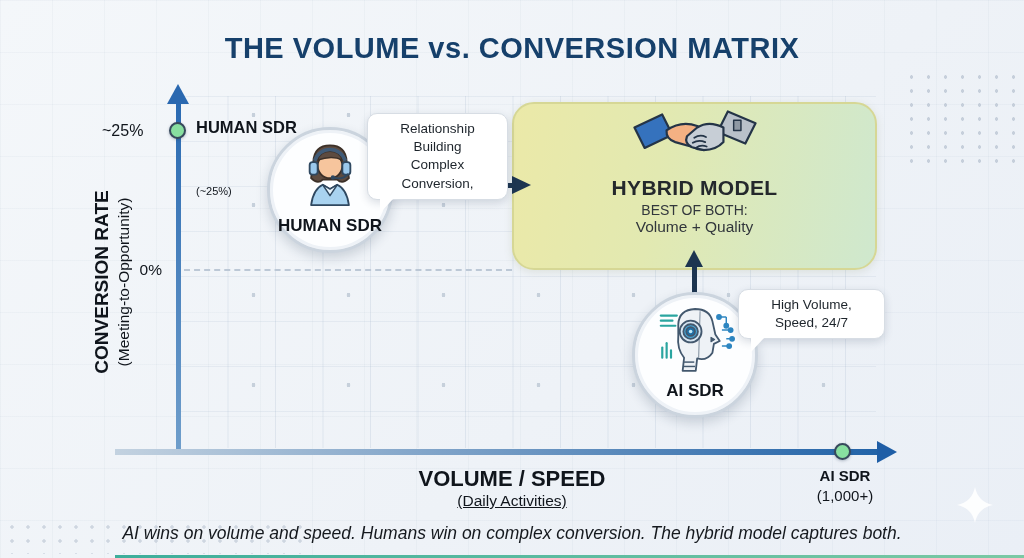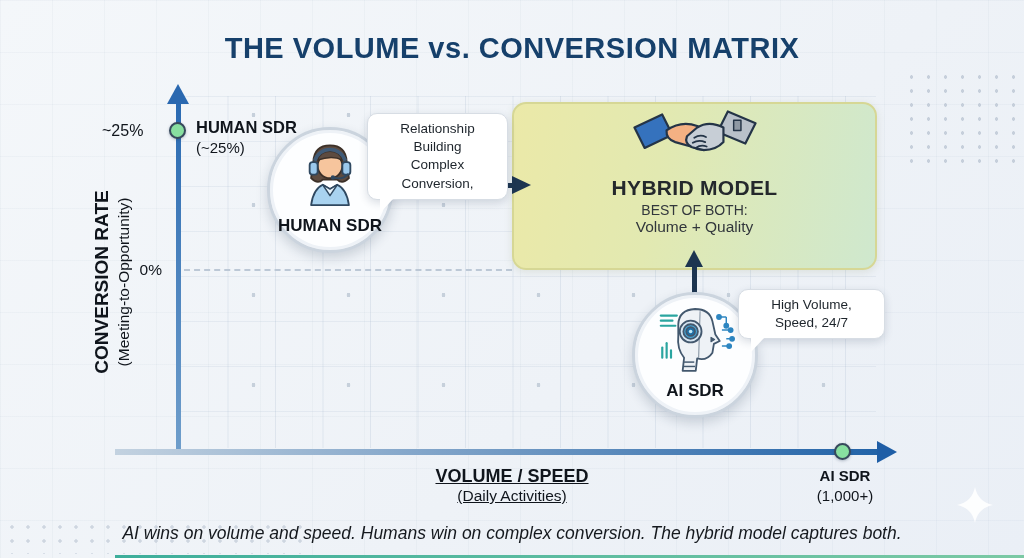--- a/index.html
+++ b/index.html
@@ -57,23 +57,23 @@
   .tick25{ left:102px; top:122px; width:52px; }
   .tick0{ left:128px; top:261px; width:34px; text-align:right; font-size:15.5px; }
   .zero-dash{ position:absolute; left:184px; top:269px; width:328px; height:0;
     border-top:2px dashed #bcc8d6; }
   .dot-green{ position:absolute; width:17px; height:17px; border-radius:50%;
     background:#88dfa0; border:2.5px solid #37495c; box-shadow:0 1px 3px rgba(30,50,80,.3); }
   .dot-y{ left:169px; top:122px; }
   .dot-x{ left:834px; top:443px; }
   .human-point{ position:absolute; left:196px; top:117px; color:#10151c; line-height:1.3; }
   .human-point .l1{ display:block; font-size:16.5px; font-weight:800; }
-  .human-point .l2{ display:block; font-size:15px; }
+  .human-point .l2{ display:block; font-size:11px;margin-top:46px; }
   .x-label{ position:absolute; left:362px; top:466px; width:300px; text-align:center; color:#10151c; }
-  .x-label .l1{ display:block; font-size:18px; font-weight:800;text-decoration:underline; }
+  .x-label .l1{ display:block; font-size:22px; font-weight:800; }
   .x-label .l2{ display:block; font-size:15.5px;text-decoration:underline; }
   .x-end{ position:absolute; left:795px; top:466px; width:100px; text-align:center; color:#10151c; line-height:1.35; }
   .x-end .l1{ display:block; font-size:15px; font-weight:800; }
   .x-end .l2{ display:block; font-size:15px;text-align:center; }
   
   .actor{ position:absolute; width:126px; height:126px; border-radius:50%;
     background:#fdfeff; border:3px solid #cbd4de;
     box-shadow:0 5px 12px rgba(30,50,80,.18), inset 0 0 0 3px #eef2f7;
     display:flex; flex-direction:column; align-items:center; }
   .actor-human{ left:267px; top:127px; }
@@ -95,21 +95,21 @@
   .arrow-shaft-h{ position:absolute; left:398px; top:183px; width:115px; height:5px; background:#1d3550; }
   .arrow-head-r{ position:absolute; left:512px; top:176px; width:0; height:0;
     border-top:9.5px solid transparent; border-bottom:9.5px solid transparent;
     border-left:19px solid #1d3550; }
   .arrow-shaft-v{ position:absolute; left:692px; top:265px; width:5px; height:46px; background:#1d3550; }
   .arrow-head-u{ position:absolute; left:685px; top:250px; width:0; height:0;
     border-left:9.5px solid transparent; border-right:9.5px solid transparent;
     border-bottom:17px solid #1d3550; }
   
   .hybrid{ position:absolute; left:512px; top:102px; width:365px; height:168px;
-    border-radius:14px; border:2px solid #d6d795;
+    border-radius:22px; border:2px solid #d6d795;
     background:linear-gradient(100deg,#ebe9a8 0%, #e2e9b1 40%, #cfe8ce 100%);
     box-shadow:0 2px 8px rgba(110,120,70,.15);
     display:flex; flex-direction:column; align-items:center; }
   .hybrid .h-title{ font-size:21px; font-weight:800; color:#24282c; letter-spacing:.3px; margin-top:2px; }
   .hybrid .h-sub1{ font-size:14px; color:#32373c; margin-top:2px; }
   .hybrid .h-sub2{ font-size:15.5px; color:#32373c; }
   .caption{ position:absolute; left:0; right:0; top:523px; text-align:center;
     font-size:17.5px; color:#15191e;font-style:italic; }
 </style>
 </head>

